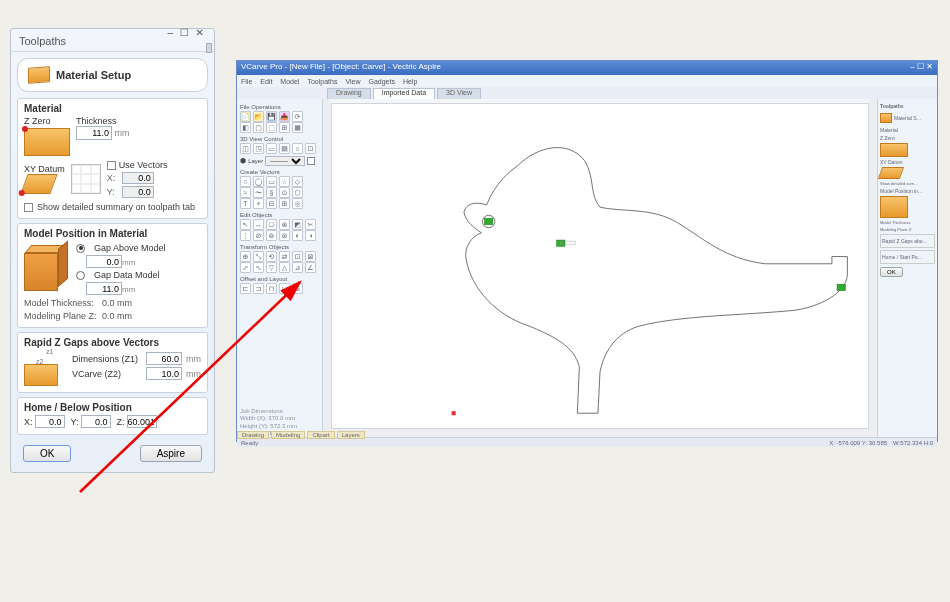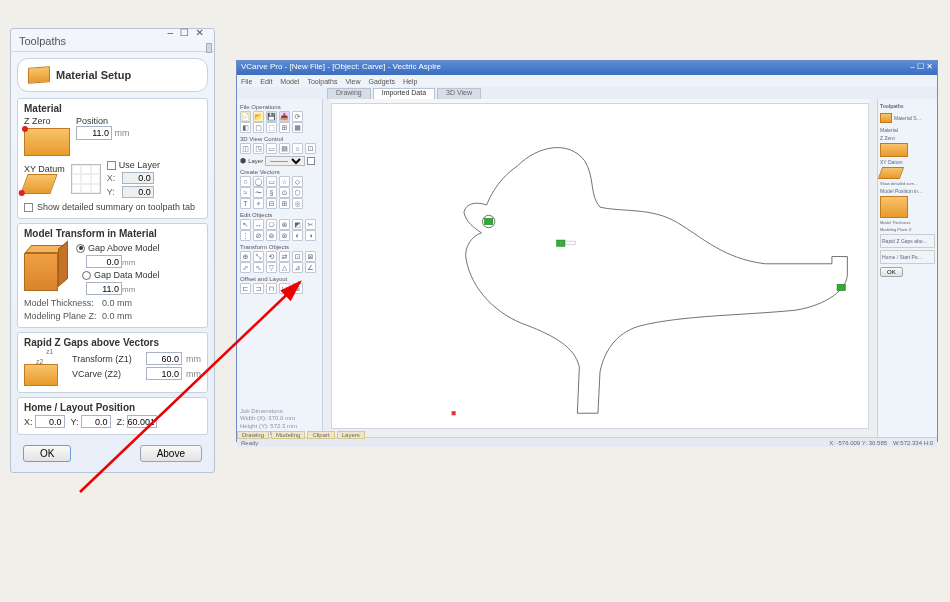--- a/index.html
+++ b/index.html
@@ -44,21 +44,21 @@
 
 .chk-row { display: flex; align-items: center; gap: 4px; margin-top: 4px; font-size: 9px; color: #444; }
 .chk-row .box { width: 9px; height: 9px; border: 1px solid #888; background: #fff; }
 
 .model-sec { display: flex; gap: 8px; }
 .block3d { width: 44px; height: 48px; position: relative; margin-top: 4px; }
 .block3d .front { position: absolute; left: 0; top: 8px; width: 34px; height: 38px; background: linear-gradient(#f0a044,#d8842a); border: 1px solid #b06a1e; }
 .block3d .side { position: absolute; left: 34px; top: 4px; width: 10px; height: 38px; background: #c47228; border: 1px solid #a05e1a; transform: skewY(-40deg); transform-origin: left; }
 .block3d .top { position: absolute; left: 4px; top: 0; width: 34px; height: 8px; background: #f5b560; border: 1px solid #b06a1e; transform: skewX(-40deg); }
 .gaps-col { font-size: 9px; }
-.radio-row { display: flex; align-items: center; gap: 3px; margin: 2px 0; justify-content: flex-end; }
+.radio-row { display: flex; align-items: center; gap: 9px; margin: 2px 0; }
 .radio-row .r { width: 9px; height: 9px; border: 1px solid #666; border-radius: 50%; display: inline-flex; align-items: center; justify-content: center; }
 .radio-row .r.on::after { content: ""; width: 4px; height: 4px; background: #333; border-radius: 50%; }
 .gaps-col input { width: 36px; height: 13px; font-size: 9px; border: 1px solid #a8b4c6; text-align: right; padding-right: 2px; margin-left: 10px; }
 .mt-row { font-size: 9px; color: #555; margin-top: 3px; }
 .mt-row span { display: inline-block; width: 78px; }
 
 .rapid-sec .slab2 { width: 34px; height: 22px; background: linear-gradient(#f7c36a,#e89a2e); border: 1px solid #c47a1e; position: relative; }
 .rapid-sec .clearance { font-size: 9px; }
 .rapid-sec .clearance div { margin: 2px 0; display: flex; align-items: center; gap: 4px; }
 .rapid-sec .clearance label { width: 70px; }
@@ -129,21 +129,21 @@
   <div class="section">
     <div class="section-title">Material</div>
     <div class="mat-body">
       <div>
         <div class="zzero">Z Zero</div>
         <div class="slab">
             <div class="red"></div>
           </div>
       </div>
       <div class="thk-col">
-        <div>Position</div>
+        <div>Thickness</div>
         <input value="11.0" style="">
         <span class="mm">mm</span>
       </div>
     </div>
 
     <div class="xy-row">
       <div>
         <div style="font-size:9px">XY Datum</div>
         <div class="parallelogram">
             <div class="red"></div>
@@ -156,41 +156,41 @@
           <span></span>
           <span></span>
           <span></span>
           <span></span>
           <span></span>
           <span></span>
       </div>
       <div class="offset-col">
         <div class="cbx">
           <div class="box"></div>
-            <span>Use Layer</span>
+            <span>Use Vectors</span>
         </div>
         <div class="val-row">
             <label>X:</label>
             <input value="0.0" style="">
           </div>
         <div class="val-row">
             <label>Y:</label>
             <input value="0.0" style="">
           </div>
       </div>
     </div>
 
     <div class="chk-row">
       <div class="box"></div>
         <span>Show detailed summary on toolpath tab</span>
     </div>
   </div>
 
   <div class="section">
-    <div class="section-title">Model Transform in Material</div>
+    <div class="section-title">Model Position in Material</div>
     <div class="model-sec">
       <div class="block3d">
         <div class="top"></div>
           <div class="front"></div>
           <div class="side"></div>
       </div>
       <div class="gaps-col">
         <div class="radio-row">
             <span class="r on"></span>
             <span>Gap Above Model</span>
@@ -210,54 +210,54 @@
   <div class="section rapid-sec">
     <div class="section-title">Rapid Z Gaps above Vectors</div>
     <div style="display:flex;gap:8px">
       <div style="position:relative;width:40px">
         <div style="position:absolute;left:22px;top:-2px;font-size:7px;color:#777">z1</div>
         <div style="position:absolute;left:12px;top:8px;font-size:7px;color:#777">z2</div>
         <div class="slab2" style="margin-top:14px"></div>
       </div>
       <div class="clearance">
         <div>
-            <label>Transform (Z1)</label>
+            <label>Dimensions (Z1)</label>
             <input value="60.0" style="">
             <span style="color:#888">mm</span>
           </div>
         <div>
             <label>VCarve (Z2)</label>
             <input value="10.0" style="">
             <span style="color:#888">mm</span>
           </div>
       </div>
     </div>
   </div>
 
   <div class="section home-sec">
-    <div class="section-title">Home / Layout Position</div>
+    <div class="section-title">Home / Below Position</div>
     <div class="home-row">
       <div>
           <span>X:</span>
           <input value="0.0" style="">
         </div>
       <div>
           <span>Y:</span>
           <input value="0.0" style="">
         </div>
       <div>
           <span>Z:</span>
           <input value="60.001" style="">
         </div>
     </div>
   </div>
 
   <div class="btn-row">
     <button class="btn ok">OK</button>
-    <button class="btn">Above</button>
+    <button class="btn">Aspire</button>
   </div>
 </div>
 
 <div class="app">
   <div class="titlebar">
     <span>VCarve Pro - [New File] - [Object: Carve] - Vectric Aspire</span>
     <span>– ☐ ✕</span>
   </div>
   <div class="menu">
     <span>File</span>

